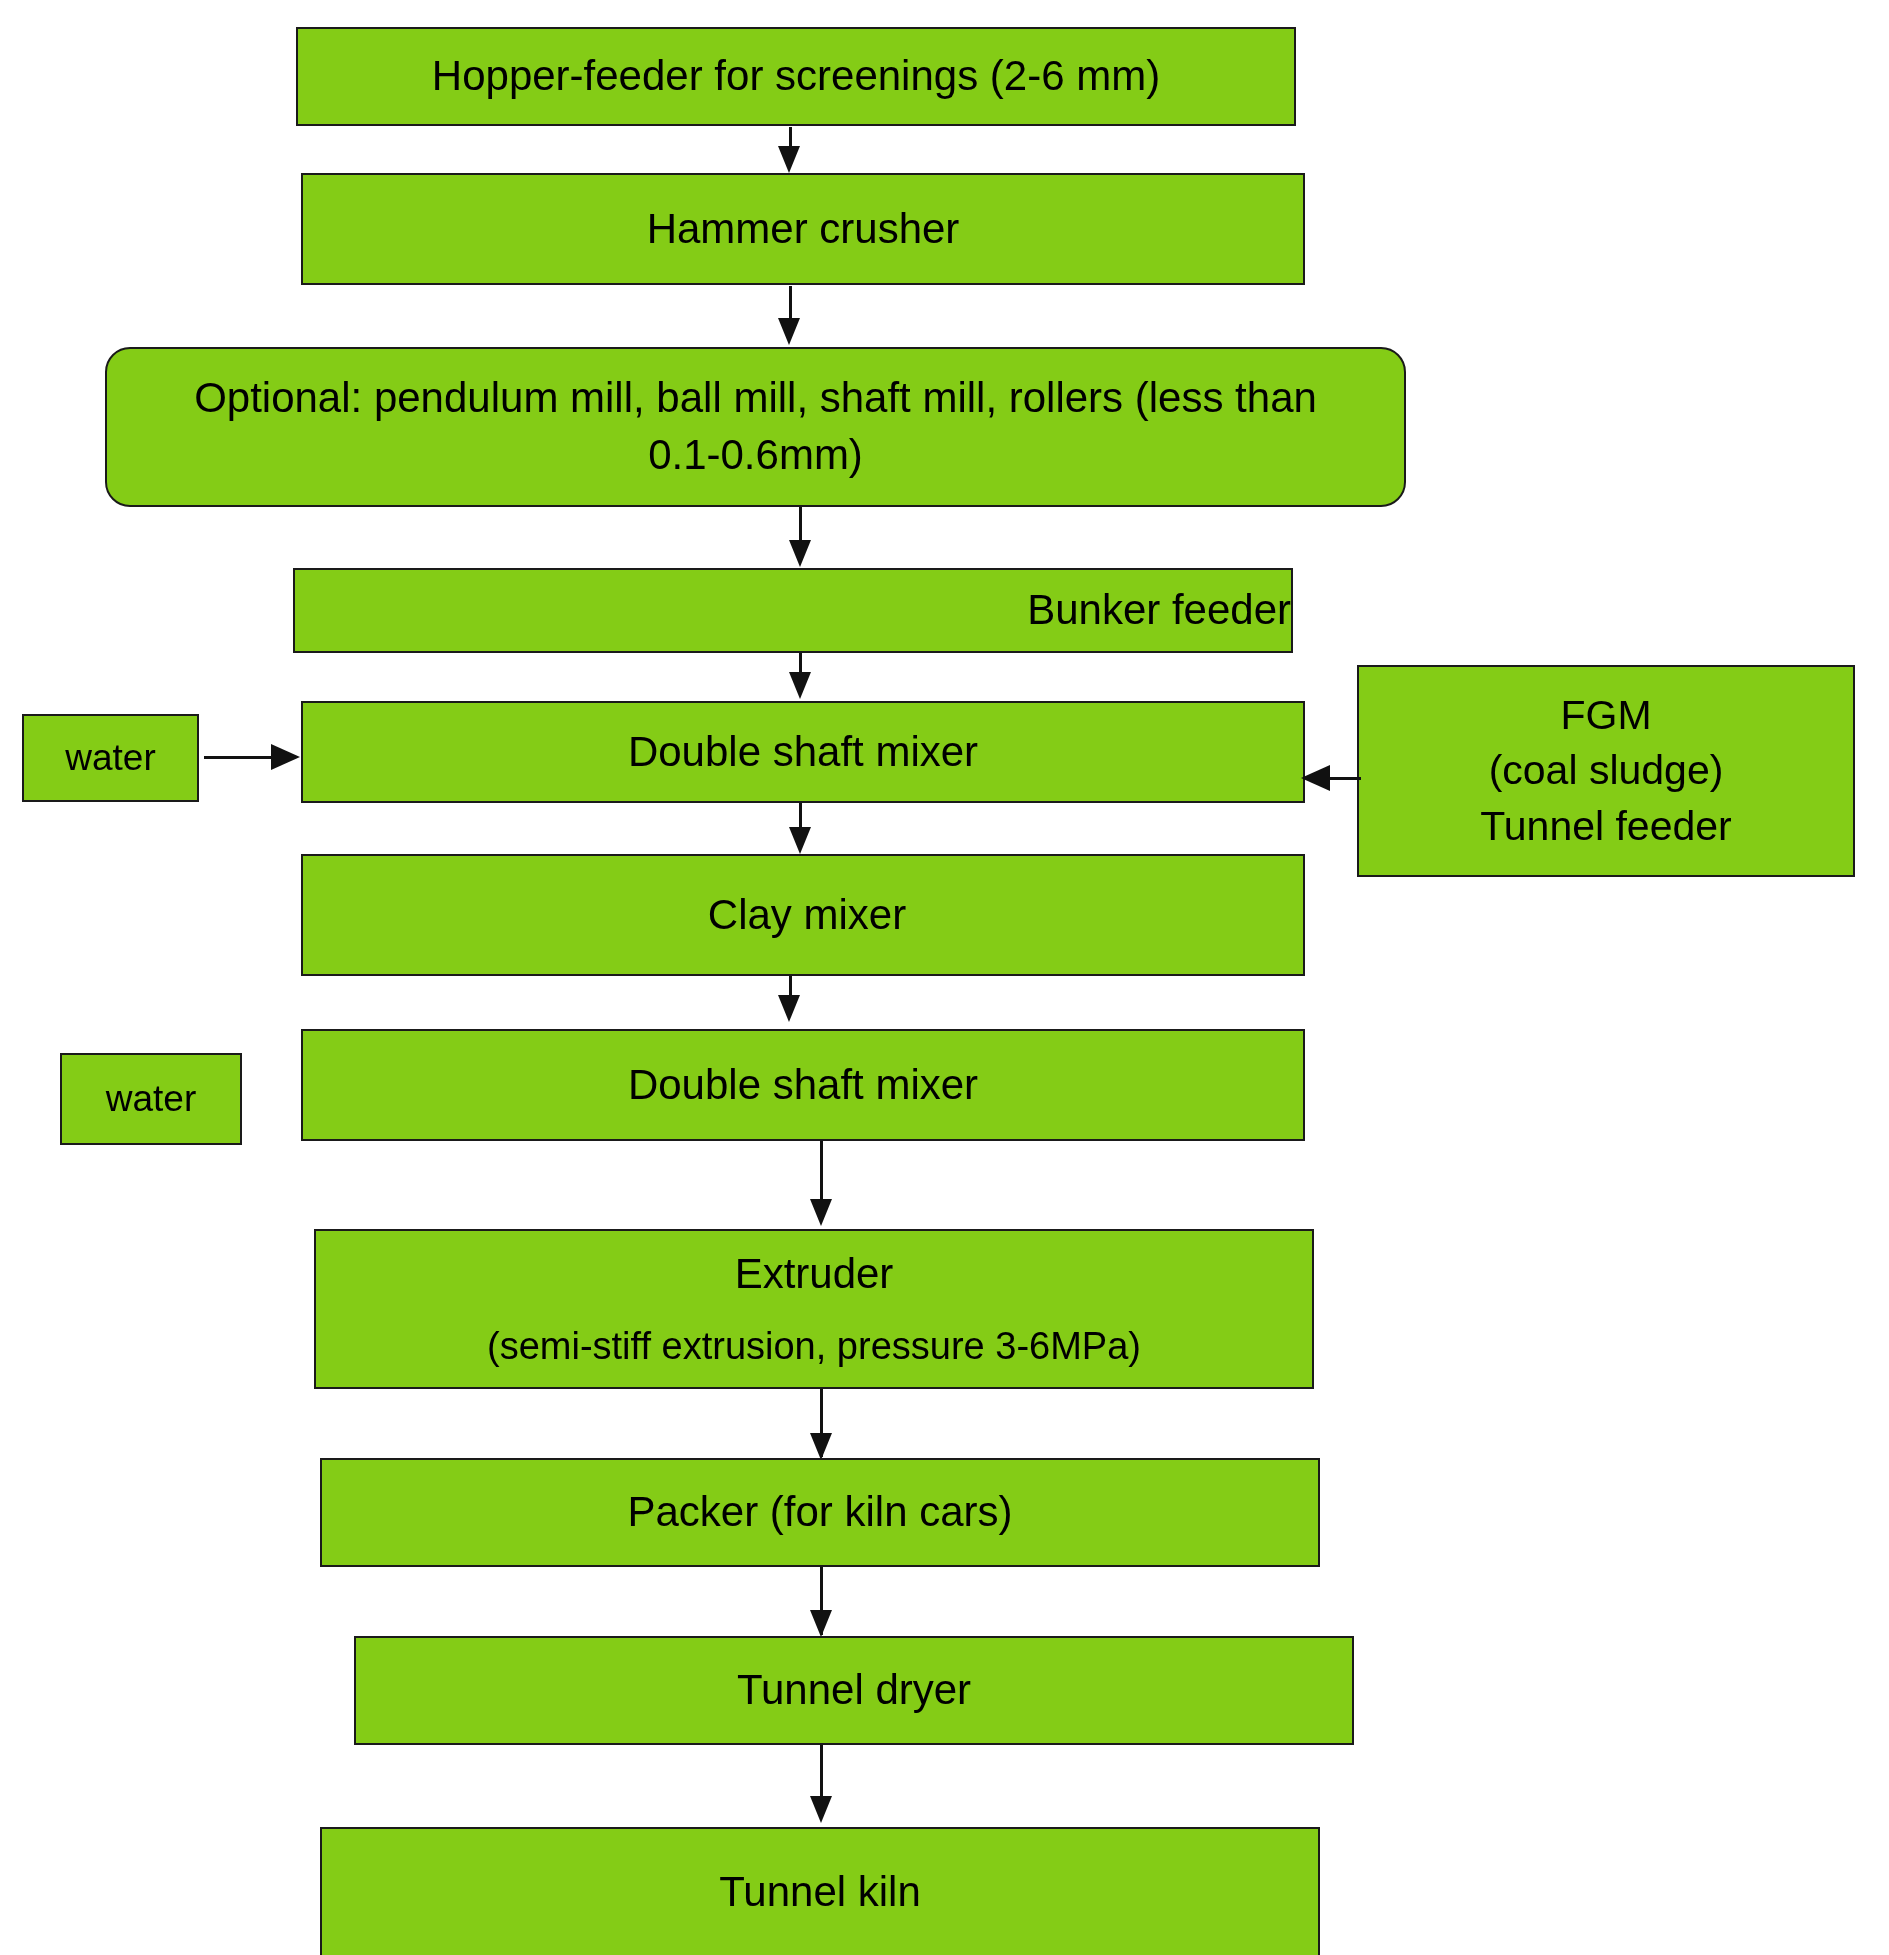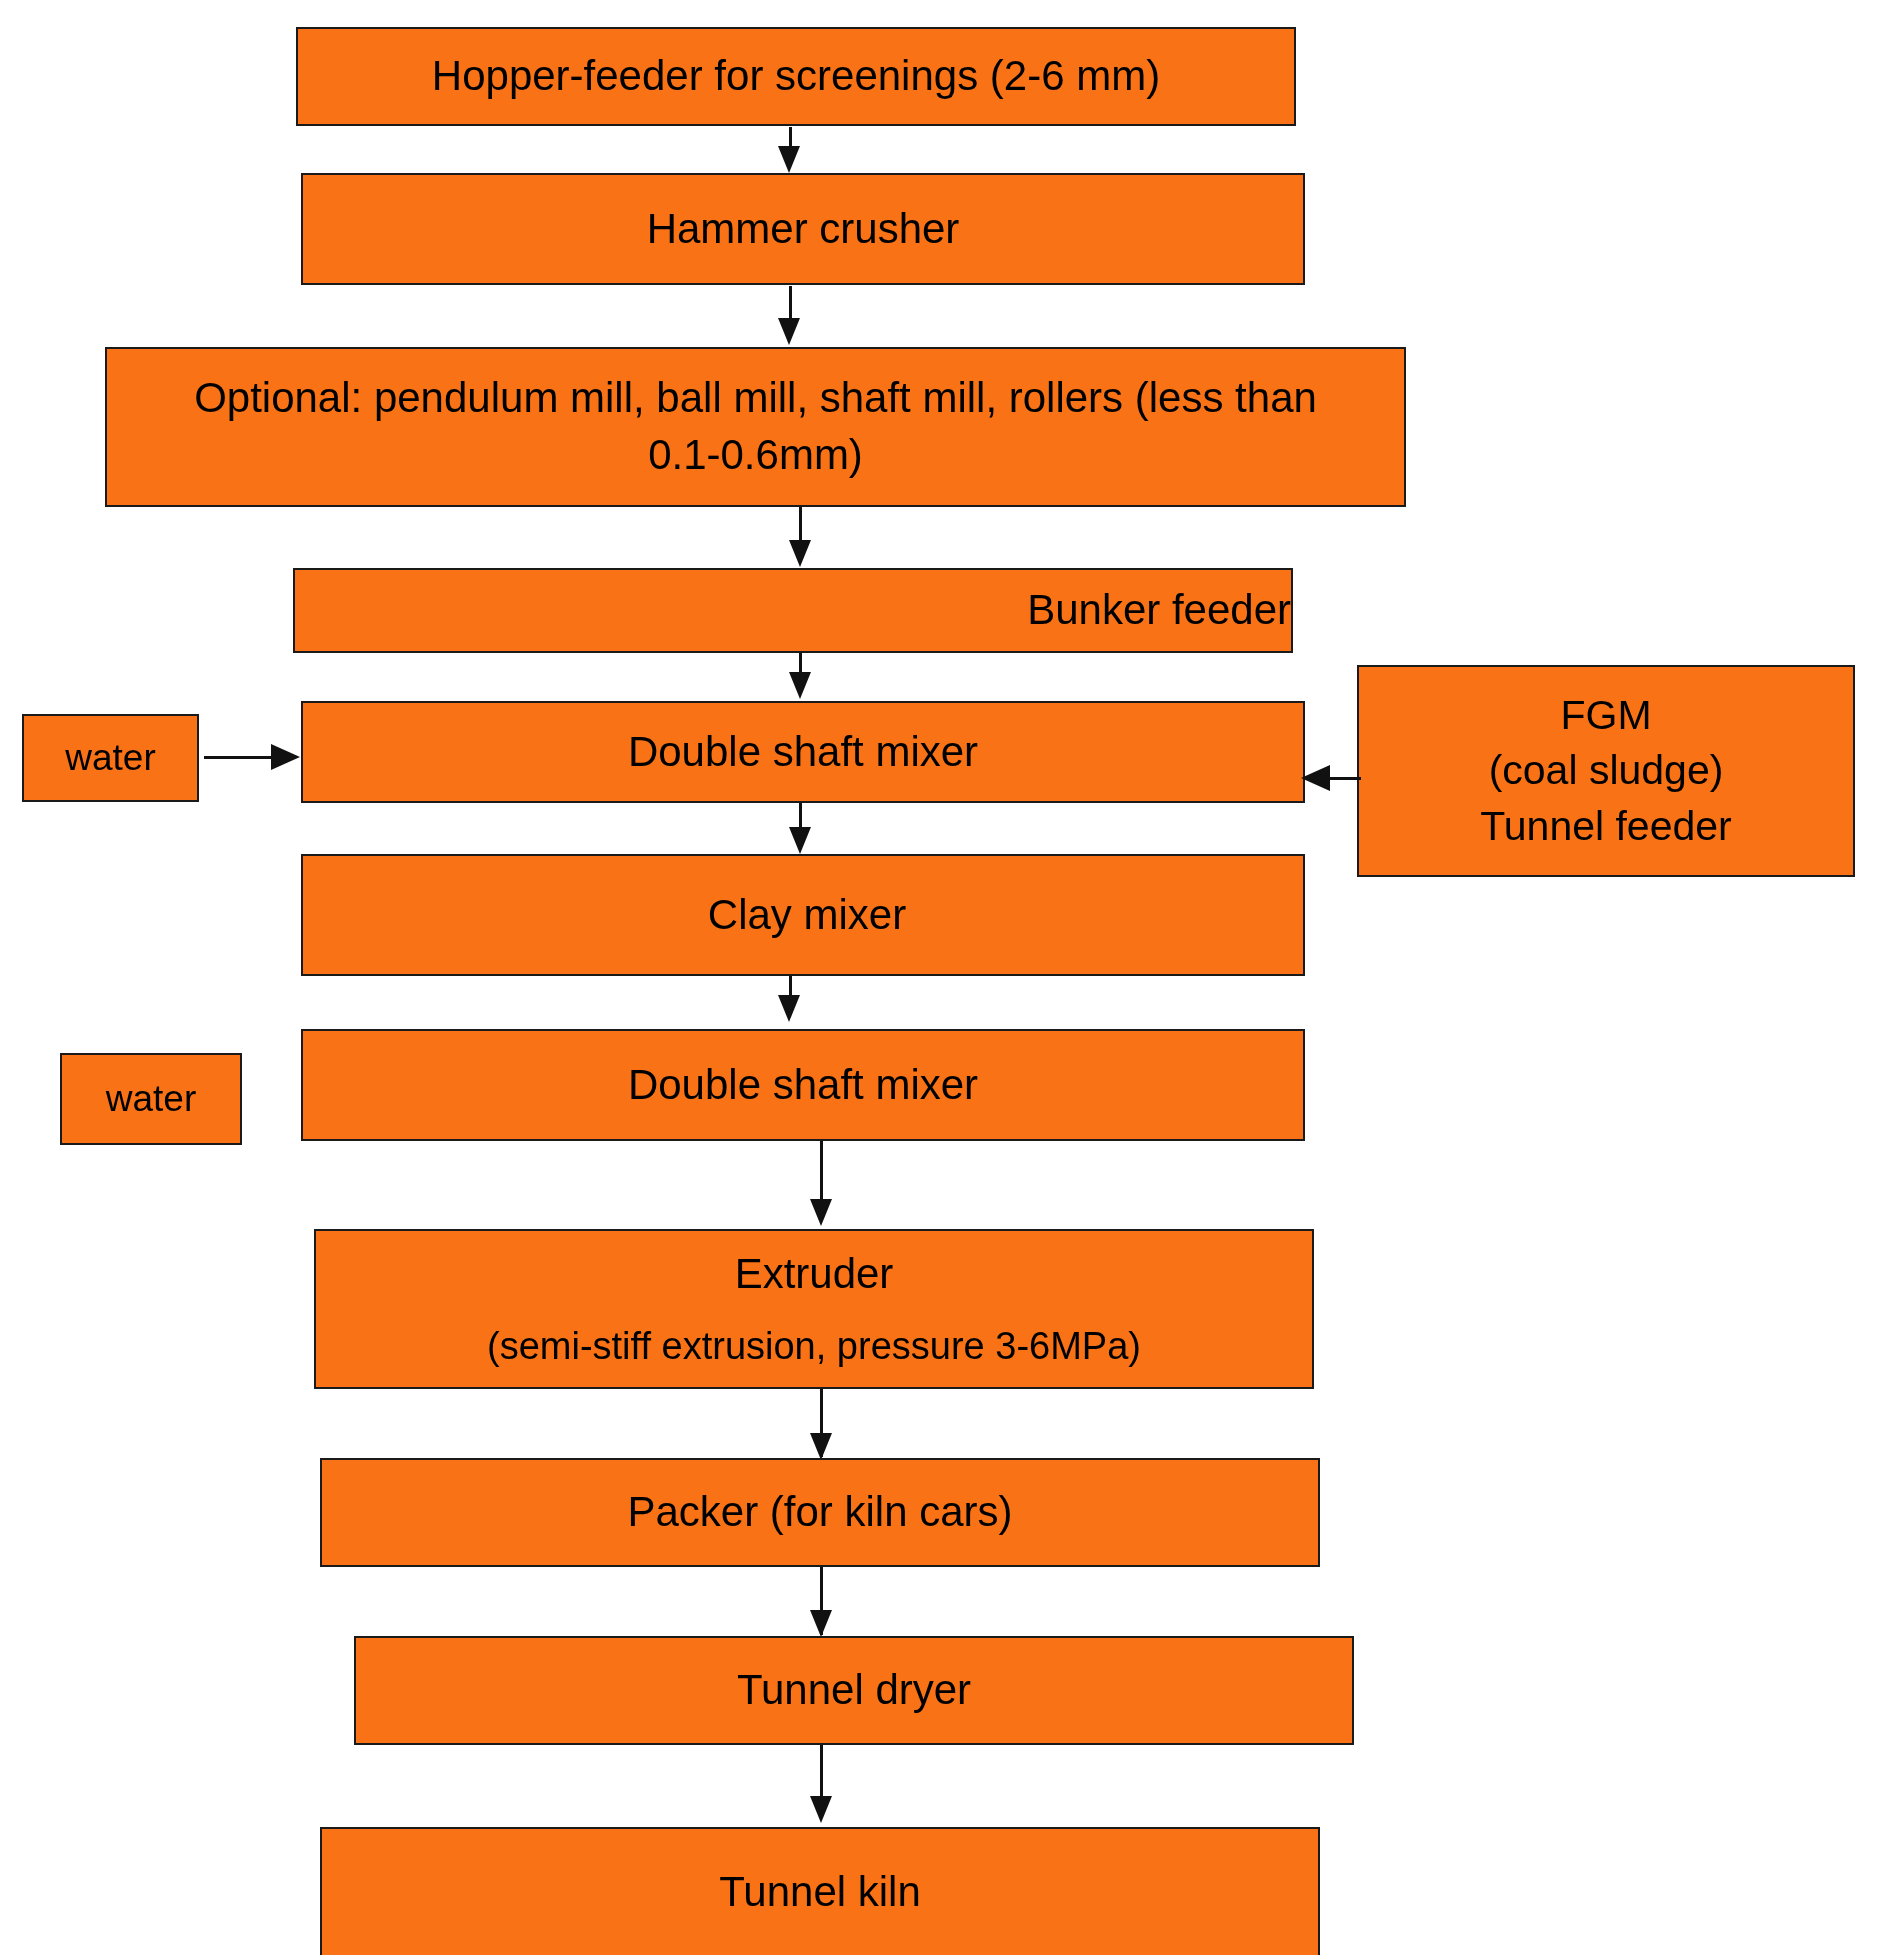--- a/index.html
+++ b/index.html
@@ -8,21 +8,21 @@
     position:relative;
     width:1889px;
     height:1955px;
     background:#ffffff;
     overflow:hidden;
   }
   .node{
     position:absolute;
     box-sizing:border-box;
     border:2.7px solid #1a1a1a;
-    background:#f97316;
+    background:#84cc16;
     display:flex;
     flex-direction:column;
     align-items:center;
     justify-content:center;
     text-align:center;
     color:#000000;
     line-height:1.35;
   }
   .node .line{display:block;width:100%;}
   .t-main{font-size:42px;}
@@ -75,21 +75,21 @@
   <div class="vline" style="left:789px; top:127px; height:33px;"></div>
   <div class="arrow-down" style="left:778px; top:146px;"></div>
 
   <div class="node" style="left:301px; top:173px; width:1004px; height:112px;">
     <span class="line t-main">Hammer crusher</span>
   </div>
 
   <div class="vline" style="left:789px; top:286px; height:37px;"></div>
   <div class="arrow-down" style="left:778px; top:318px;"></div>
 
-  <div class="node" style="left:105px; top:347px; width:1301px; height:160px;">
+  <div class="node" style="left:105px; top:347px; width:1301px; height:160px;border-radius:25px;">
     <span class="line t-main">Optional: pendulum mill, ball mill, shaft mill, rollers (less than</span>
     <span class="line t-main">0.1-0.6mm)</span>
   </div>
 
   <div class="vline" style="left:799px; top:507px; height:37px;"></div>
   <div class="arrow-down" style="left:789px; top:540px;"></div>
 
   <div class="node" style="left:293px; top:568px; width:1000px; height:85px;text-align:right;">
     <span class="line t-main">Bunker feeder</span>
   </div>

